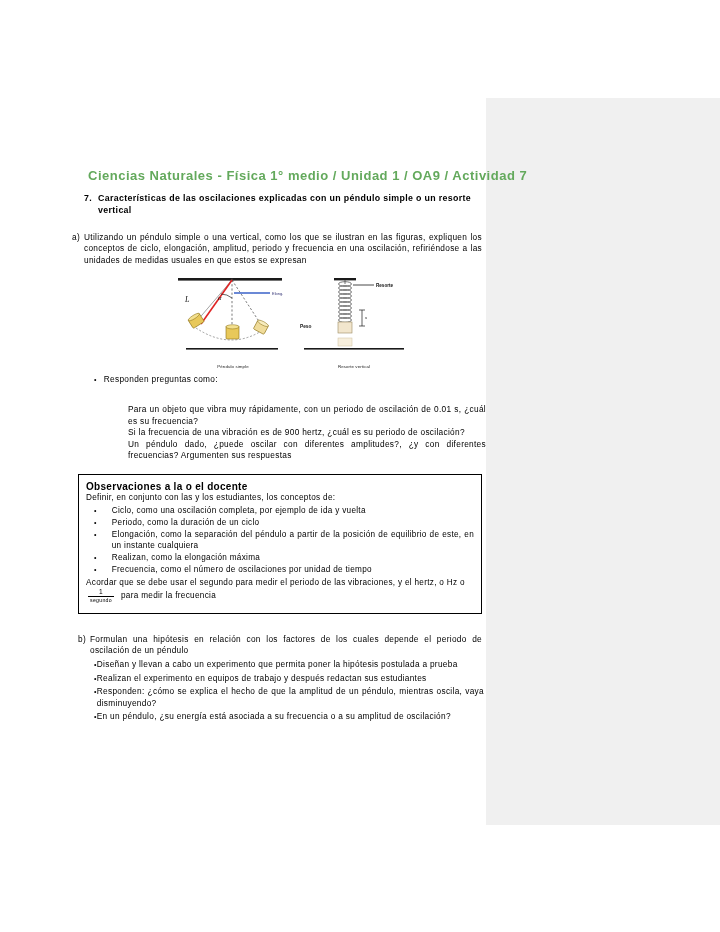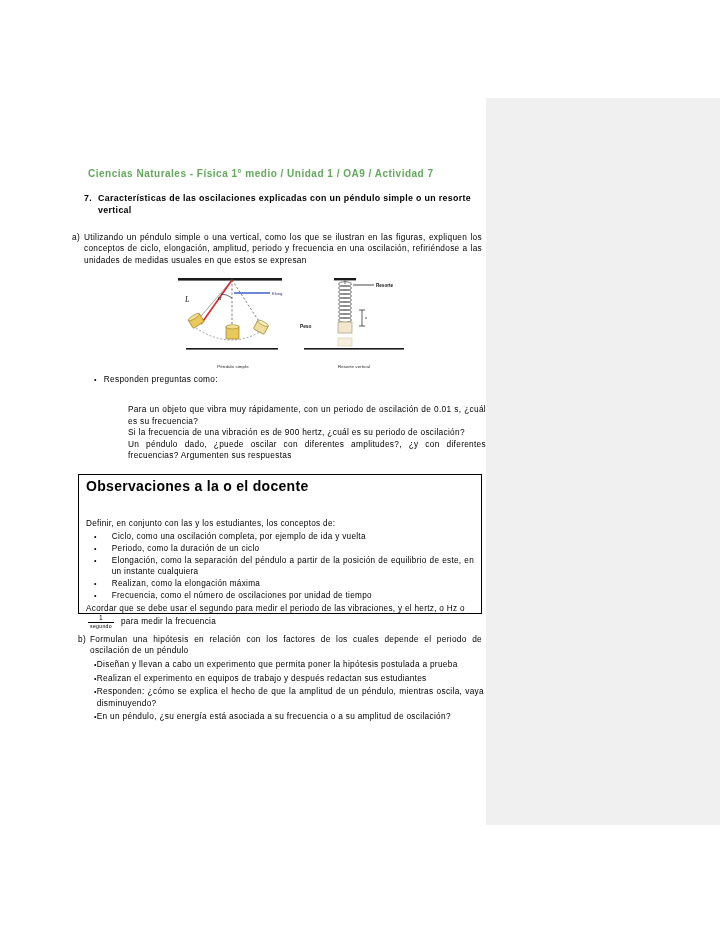--- a/index.html
+++ b/index.html
@@ -40,21 +40,21 @@
     width: 500px;
     height: 932px;
   }
 
   
   .doc-title {
     position: absolute;
     left: 88px;
     top: 168px;
     width: 400px;
-    font-size: 10px;
+    font-size: 13px;
     font-weight: bold;
     letter-spacing: 0.5px;
     color: #63a95c;
     white-space: nowrap;
   }
 
   
   .activity {
     position: absolute;
     left: 84px;
@@ -149,22 +149,22 @@
     height: 140px;
     border: 1px solid #000000;
     box-sizing: border-box;
     padding: 6px 7px 4px 7px;
     font-size: 8.2px;
     line-height: 11.4px;
     letter-spacing: 0.3px;
   }
   .obs-title {
     font-weight: bold;
-    margin-bottom: 26px;
-    font-size: 14px;
+    margin-bottom: 0;
+    font-size: 10px;
   }
   .obs-intro { margin-bottom: 1px; }
   .obs-list { margin: 0; padding: 0; list-style: none; }
   .obs-list li {
     display: flex;
     gap: 15px;
     margin-left: 8px;
     margin-bottom: 0px;
   }
   .obs-list li .dot { flex: 0 0 auto; font-size: 7px; line-height: 12px; }

